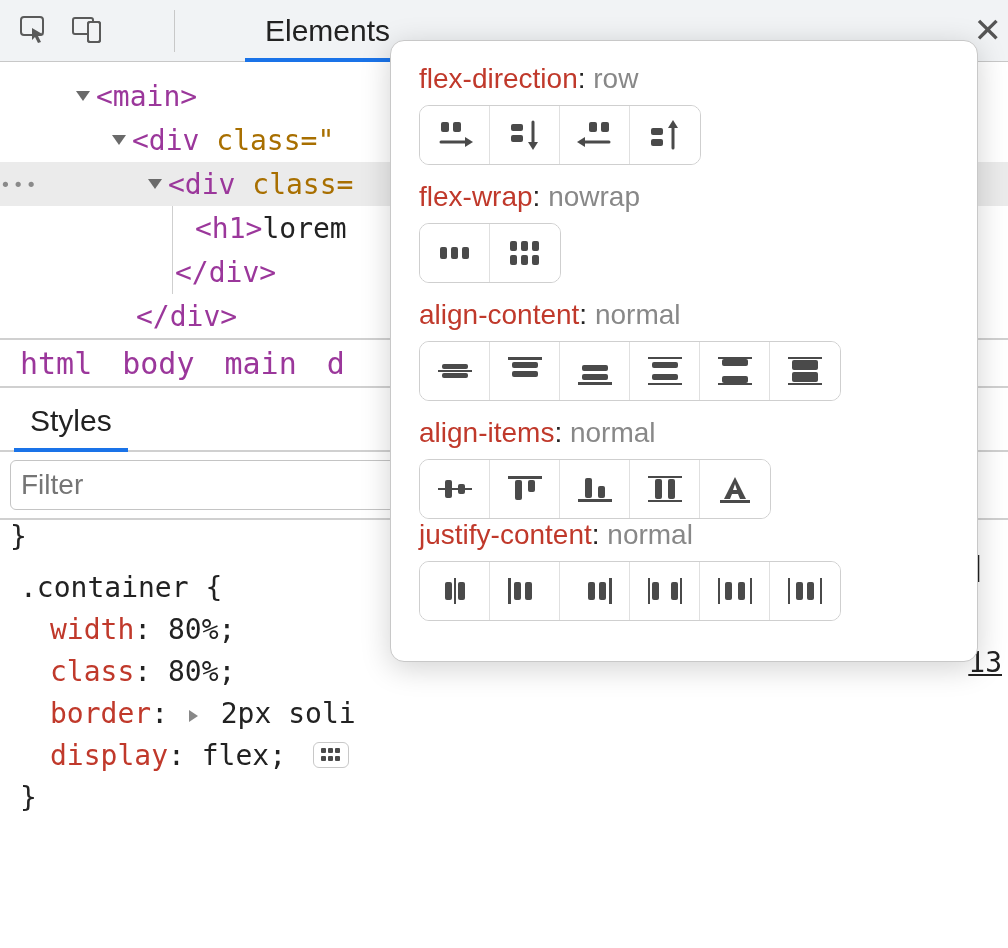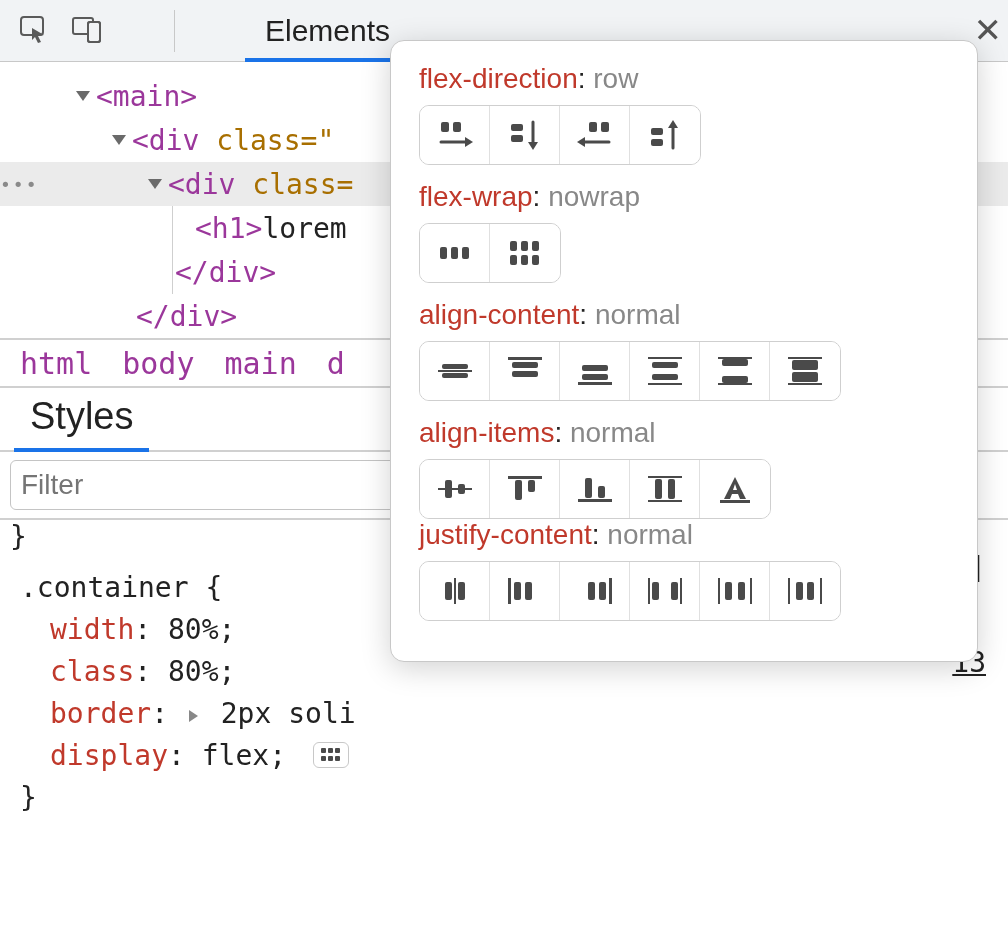--- a/index.html
+++ b/index.html
@@ -105,21 +105,21 @@
 
   
   .subtabs {
     height: 64px;
     border-bottom: 2px solid #d0d0d0;
     display: flex; align-items: flex-end;
     gap: 26px;
     padding-left: 24px;
   }
   .subtab {
-    font-size: 38px;
+    font-size: 30px;
     color: #666;
     padding: 14px 6px 12px 6px;
     position: relative;
     cursor: default;
   }
   .subtab.active { color: #222; }
   .subtab.active::after {
     content: ""; position: absolute; left: -10px; right: -10px; bottom: -2px;
     height: 4px; background: #1a73e8;
   }
@@ -169,21 +169,21 @@
     border: 1px solid #c8c8c8;
     border-radius: 6px;
     width: 36px;
     height: 26px;
     vertical-align: 2px;
   }
 
   
   .right-edge {
     position: absolute;
-    right: 22px;
+    right: 6px;
     top: 646px;
     font-size: 28px;
     text-decoration: underline;
     text-align: center;
   }
   .right-edge-icon {
     position: absolute;
     right: 6px;
     top: 10px;
     font-size: 34px;

